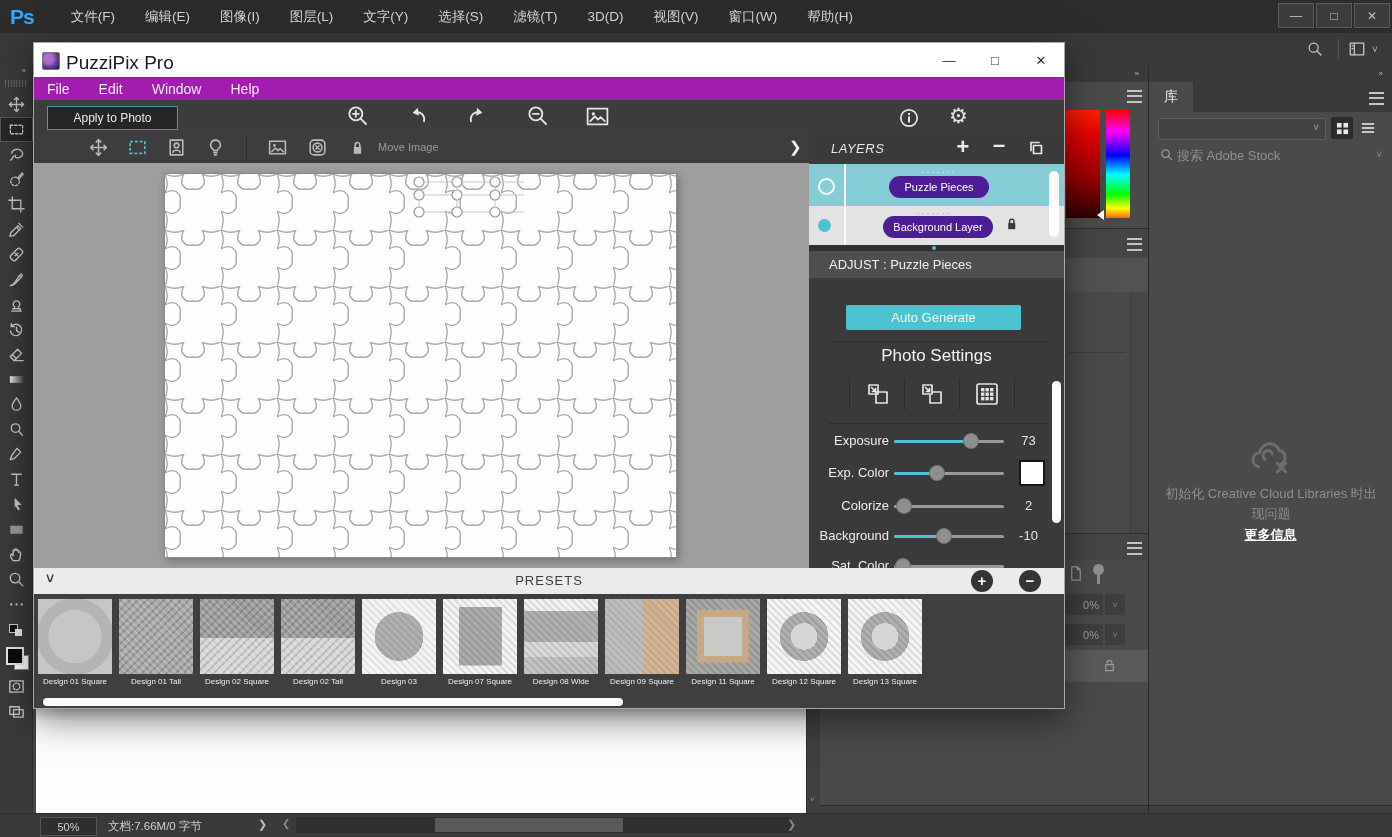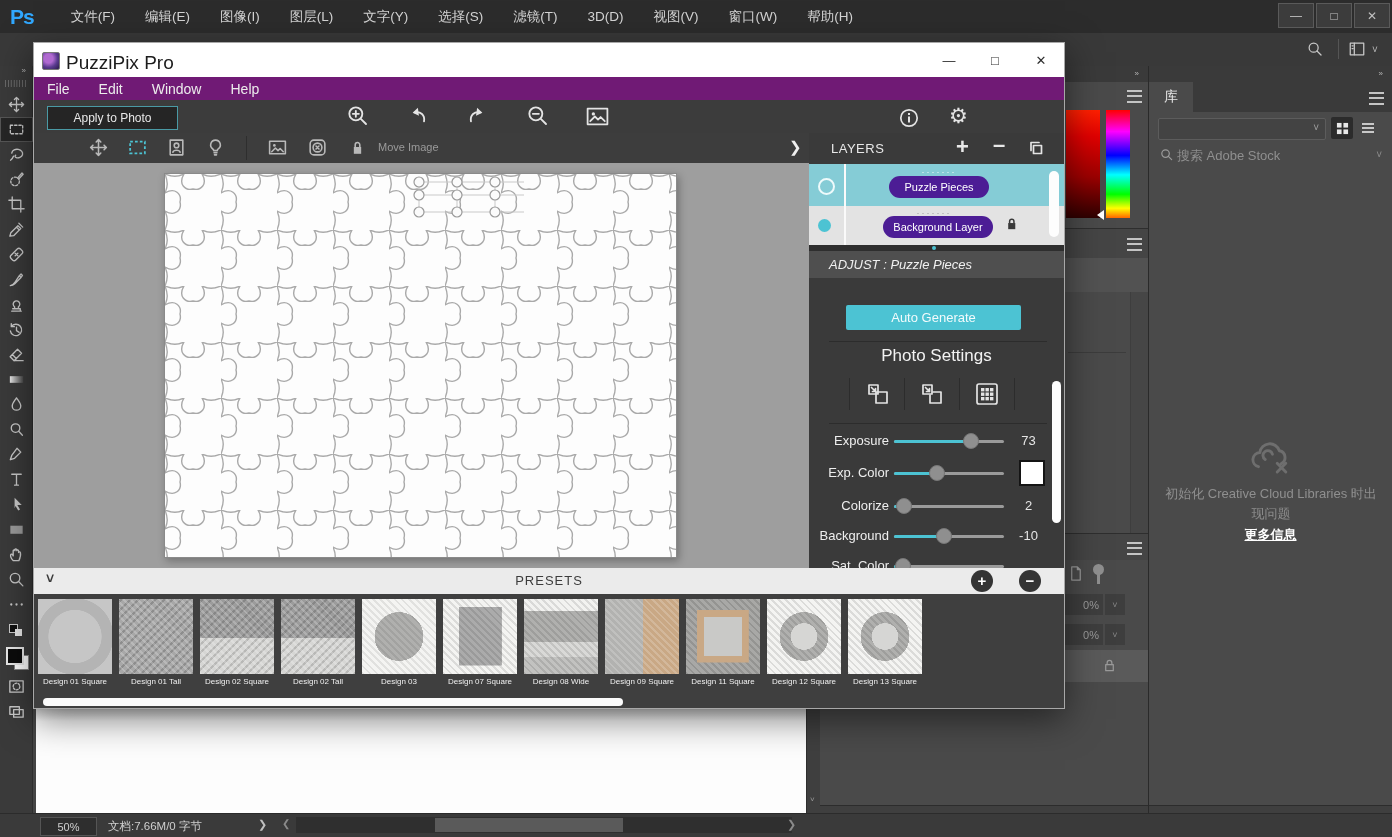--- a/index.html
+++ b/index.html
@@ -97,54 +97,54 @@
   .libs-btm{position:absolute;left:0;top:739px;width:100%;height:32px;background:#3f3f3f;border-top:1px solid #2c2c2c;}
 
   
   .plugin{left:33px;top:42px;width:1030px;height:665px;background:#3c3c3c;border:1px solid #a8a8a8;box-sizing:content-box;
           box-shadow:0 10px 34px rgba(0,0,0,.5);}
   .pg-title{position:absolute;left:0;top:0;width:100%;height:34px;background:#fff;}
   .pg-appicon{position:absolute;left:8px;top:9px;width:16px;height:16px;border-radius:2px;
               background:radial-gradient(circle at 35% 35%,#b06ad0 0 30%,#5a3b8f 60%,#2a1a4a);border:1px solid #777;}
   .pg-titletext{position:absolute;left:32px;top:9px;font-size:19px;color:#1c1c1c;}
   .pg-winbtn{position:absolute;top:7px;width:30px;height:20px;color:#2e2e2e;font-size:13px;display:flex;align-items:center;justify-content:center;}
-  .pg-menubar{position:absolute;left:0;top:34px;width:100%;height:23px;background:#701a75;display:flex;align-items:center;padding-left:13px;box-sizing:border-box;gap:29px;}
+  .pg-menubar{position:absolute;left:0;top:34px;width:100%;height:23px;background:#a21caf;display:flex;align-items:center;padding-left:13px;box-sizing:border-box;gap:29px;}
   .pg-menu-item{color:#ececec;font-size:14px;}
   .pg-toolbar1{position:absolute;left:0;top:57px;width:100%;height:33px;background:#3c3c3c;border-bottom:1px solid #333;}
   .applybtn{position:absolute;left:13px;top:6px;width:129px;height:22px;background:#252525;border:1px solid #4a9aa5;
             color:#e8e8e8;font-size:12px;display:flex;align-items:center;justify-content:center;}
   .pg-toolbar2{position:absolute;left:0;top:90px;width:775px;height:30px;background:#3d3d3d;}
   .t2divider{position:absolute;left:212px;top:3px;width:1px;height:24px;background:#2e2e2e;}
   .movehint{position:absolute;left:344px;top:8px;color:#9a9a9a;font-size:11px;}
   .t2chev{position:absolute;left:755px;top:5px;color:#f0f0f0;font-size:15px;font-weight:bold;}
   .pg-canvas{position:absolute;left:0;top:120px;width:775px;height:405px;background:#9e9e9e;}
   .pg-doc{position:absolute;left:130px;top:10px;width:511px;height:383px;background:#fdfdfd;border:1px solid #8a8a8a;
           box-shadow:2px 3px 8px rgba(0,0,0,.28);}
   .handles{position:absolute;left:242px;top:-4px;}
   
   .pg-side{position:absolute;left:775px;top:90px;width:255px;height:435px;background:#3a3a3a;}
-  .layers-hdr{position:absolute;left:0;top:0;width:100%;height:31px;background:#3a3a3a;border-bottom:1px solid #2e2e2e;}
+  .layers-hdr{position:absolute;left:0;top:0;width:100%;height:31px;background:#3a3a3a;border-bottom:1px solid #2e2e2e;font-style:italic;}
   .layers-hdr .ttl{position:absolute;left:22px;top:8px;color:#e8e8e8;font-size:13px;letter-spacing:.5px;}
   .lh-plus{position:absolute;left:147px;top:1px;color:#e8e8e8;font-size:22px;font-weight:bold;}
   .lh-minus{position:absolute;left:184px;top:-1px;color:#e8e8e8;font-size:22px;font-weight:bold;}
   .lh-copy{position:absolute;left:218px;top:6px;}
   .lrow{position:absolute;left:0;width:100%;}
   .lrow1{top:31px;height:42px;background:var(--laysel,#85ccd6);}
   .lrow2{top:73px;height:39px;background:#e3e3e3;}
   .eyec{position:absolute;left:9px;width:13px;height:13px;border-radius:50%;}
   .eyec.outline{border:2px solid #eefafb;}
   .eyec.filled{background:var(--accent,#4cc3d3);}
   .lvline{position:absolute;left:35px;top:0;width:2px;height:100%;background:#fafafa;}
   .ldots{position:absolute;width:110px;text-align:center;font-size:9px;letter-spacing:2px;line-height:6px;}
   .lpill{position:absolute;height:22px;background:#4c1d95;border-radius:11px;color:#fff;font-size:11px;
          display:flex;align-items:center;justify-content:center;}
   .lstrip{position:absolute;left:0;top:112px;width:100%;height:6px;background:#2e2e2e;}
   .tealdot{position:absolute;left:123px;top:1px;width:4px;height:4px;border-radius:50%;background:var(--accent,#4cc3d3);}
   .adj-hdr{position:absolute;left:0;top:118px;width:100%;height:27px;background:#4f4f4f;color:#f0f0f0;font-size:13px;
-           display:flex;align-items:center;padding-left:20px;box-sizing:border-box;font-style:italic;}
+           display:flex;align-items:center;padding-left:20px;box-sizing:border-box;}
   .adj-body{position:absolute;left:0;top:145px;width:100%;height:290px;background:#3a3a3a;overflow:hidden;}
   .autogen{position:absolute;left:37px;top:27px;width:175px;height:25px;background:var(--accent,#4cc3d3);border-radius:2px;
            color:#f2fbfc;font-size:13px;display:flex;align-items:center;justify-content:center;}
   .adiv{position:absolute;left:20px;width:218px;height:1px;background:#2c2c2c;}
   .psettings{position:absolute;left:0;top:68px;width:100%;text-align:center;color:#f2f2f2;font-size:17px;}
   .aicon-div{position:absolute;top:100px;width:1px;height:32px;background:#2c2c2c;}
   .aicon{position:absolute;top:103px;}
   .srow-label{position:absolute;width:80px;text-align:right;color:#eee;font-size:13px;}
   .strack{position:absolute;width:110px;height:3px;background:#9a9a9a;border-radius:2px;}
   .sfill{position:absolute;height:3px;background:var(--accent,#4cc3d3);border-radius:2px;}

